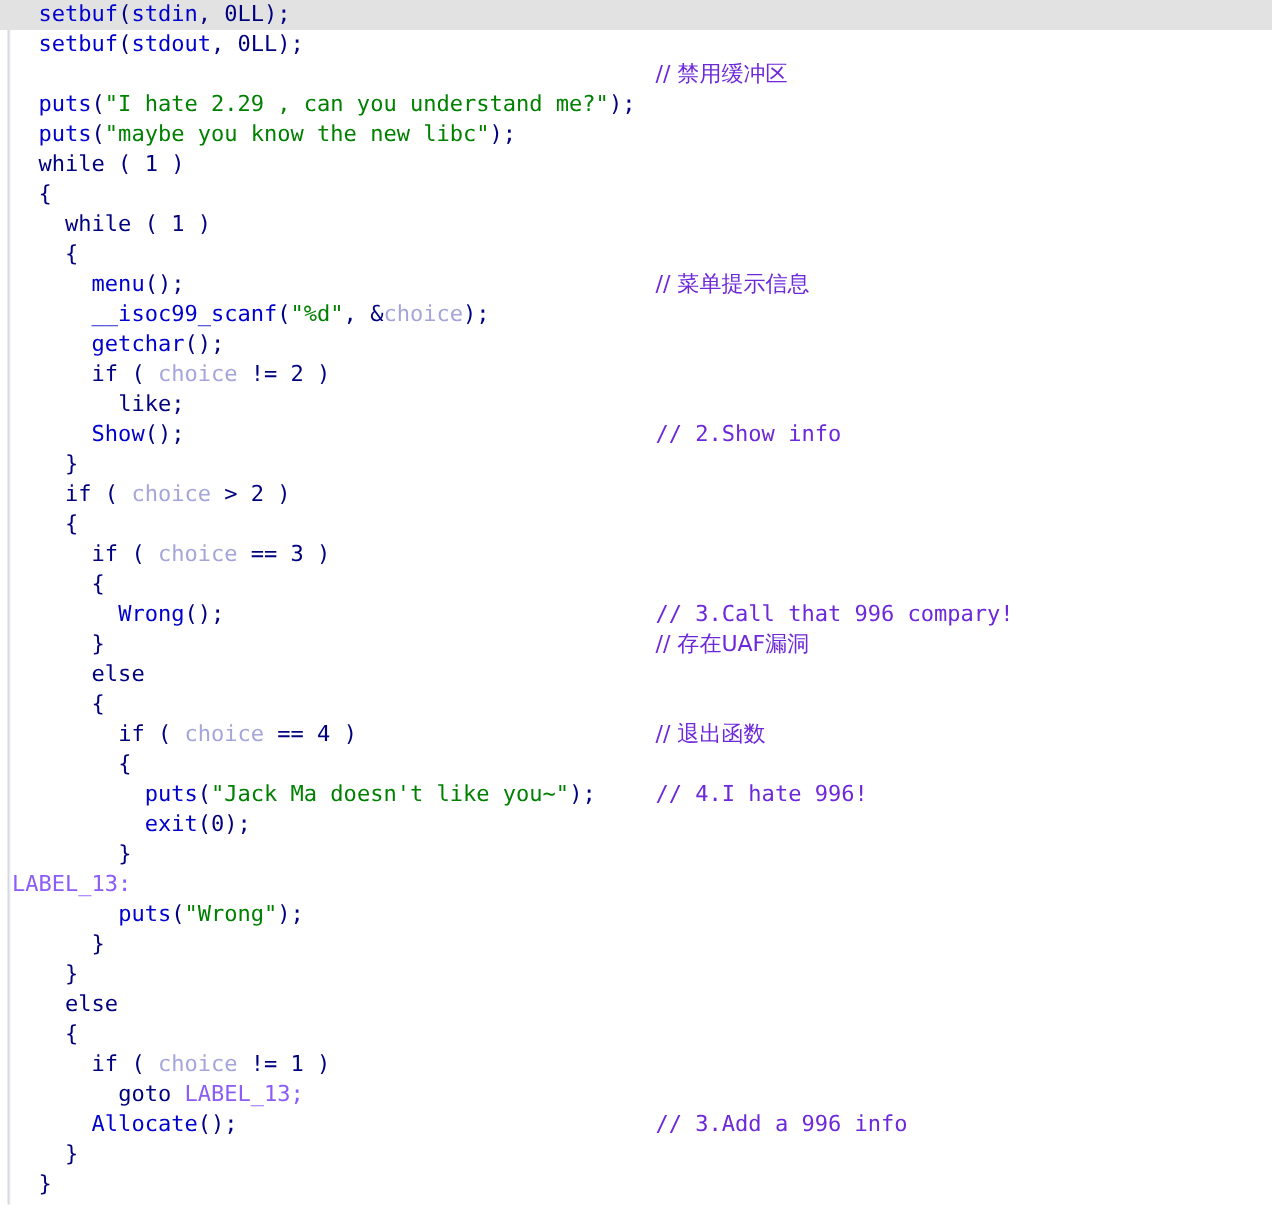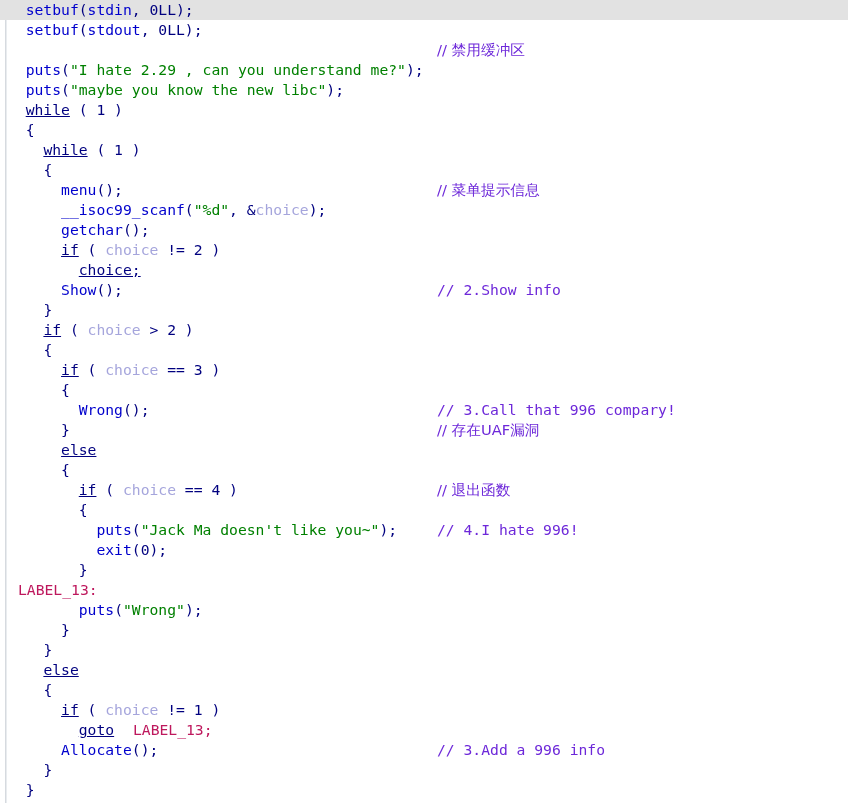--- a/index.html
+++ b/index.html
@@ -64,26 +64,26 @@
   }
   .comment-text {
     position: absolute;
     left: 437px;
     top: 0;
     white-space: pre;
     color: #6d28d9;
   }
 
   
-  .t-kw   { color: #00007f; text-decoration: underline; }          
+  .t-kw   { color: #00007f; }          
   .t-fn   { color: #0000cc; }          
   .t-punc { color: #00007f; }
   .t-str  { color: #008000; }          
   .t-var  { color: #a5a5dc; }          
-  .t-lbl  { color: #be185d; padding-left: 10px; }
+  .t-lbl  { color: #8b5cf6; }
 
   .cjk { font-family: "DejaVu Sans", sans-serif; }
 </style>
 </head>
 <body>
 
 <div id="pseudocode-view">
   <div class="gutter-line"></div>
   <div class="gutter-line second"></div>
   <div class="code-lines" id="code-lines">
@@ -93,21 +93,21 @@
       <div class="code-line"><span class="code-text"><span>  </span><span class="t-fn">puts</span><span class="t-punc">(</span><span class="t-str">"I hate 2.29 , can you understand me?"</span><span class="t-punc">);</span></span></div>
       <div class="code-line"><span class="code-text"><span>  </span><span class="t-fn">puts</span><span class="t-punc">(</span><span class="t-str">"maybe you know the new libc"</span><span class="t-punc">);</span></span></div>
       <div class="code-line"><span class="code-text"><span>  </span><span class="t-kw">while</span><span class="t-punc"> ( 1 )</span></span></div>
       <div class="code-line"><span class="code-text"><span>  </span><span class="t-punc">{</span></span></div>
       <div class="code-line"><span class="code-text"><span>    </span><span class="t-kw">while</span><span class="t-punc"> ( 1 )</span></span></div>
       <div class="code-line"><span class="code-text"><span>    </span><span class="t-punc">{</span></span></div>
       <div class="code-line"><span class="code-text"><span>      </span><span class="t-fn">menu</span><span class="t-punc">();</span></span><span class="comment-text cjk">// 菜单提示信息</span></div>
       <div class="code-line"><span class="code-text"><span>      </span><span class="t-fn">__isoc99_scanf</span><span class="t-punc">(</span><span class="t-str">"%d"</span><span class="t-punc">, &amp;</span><span class="t-var">choice</span><span class="t-punc">);</span></span></div>
       <div class="code-line"><span class="code-text"><span>      </span><span class="t-fn">getchar</span><span class="t-punc">();</span></span></div>
       <div class="code-line"><span class="code-text"><span>      </span><span class="t-kw">if</span><span class="t-punc"> ( </span><span class="t-var">choice</span><span class="t-punc"> != 2 )</span></span></div>
-      <div class="code-line"><span class="code-text"><span>        </span><span class="t-kw">choice;</span></span></div>
+      <div class="code-line"><span class="code-text"><span>        </span><span class="t-kw">like;</span></span></div>
       <div class="code-line"><span class="code-text"><span>      </span><span class="t-fn">Show</span><span class="t-punc">();</span></span><span class="comment-text">// 2.Show info</span></div>
       <div class="code-line"><span class="code-text"><span>    </span><span class="t-punc">}</span></span></div>
       <div class="code-line"><span class="code-text"><span>    </span><span class="t-kw">if</span><span class="t-punc"> ( </span><span class="t-var">choice</span><span class="t-punc"> &gt; 2 )</span></span></div>
       <div class="code-line"><span class="code-text"><span>    </span><span class="t-punc">{</span></span></div>
       <div class="code-line"><span class="code-text"><span>      </span><span class="t-kw">if</span><span class="t-punc"> ( </span><span class="t-var">choice</span><span class="t-punc"> == 3 )</span></span></div>
       <div class="code-line"><span class="code-text"><span>      </span><span class="t-punc">{</span></span></div>
       <div class="code-line"><span class="code-text"><span>        </span><span class="t-fn">Wrong</span><span class="t-punc">();</span></span><span class="comment-text">// 3.Call that 996 compary!</span></div>
       <div class="code-line"><span class="code-text"><span>      </span><span class="t-punc">}</span></span><span class="comment-text cjk">// 存在UAF漏洞</span></div>
       <div class="code-line"><span class="code-text"><span>      </span><span class="t-kw">else</span></span></div>
       <div class="code-line"><span class="code-text"><span>      </span><span class="t-punc">{</span></span></div>

